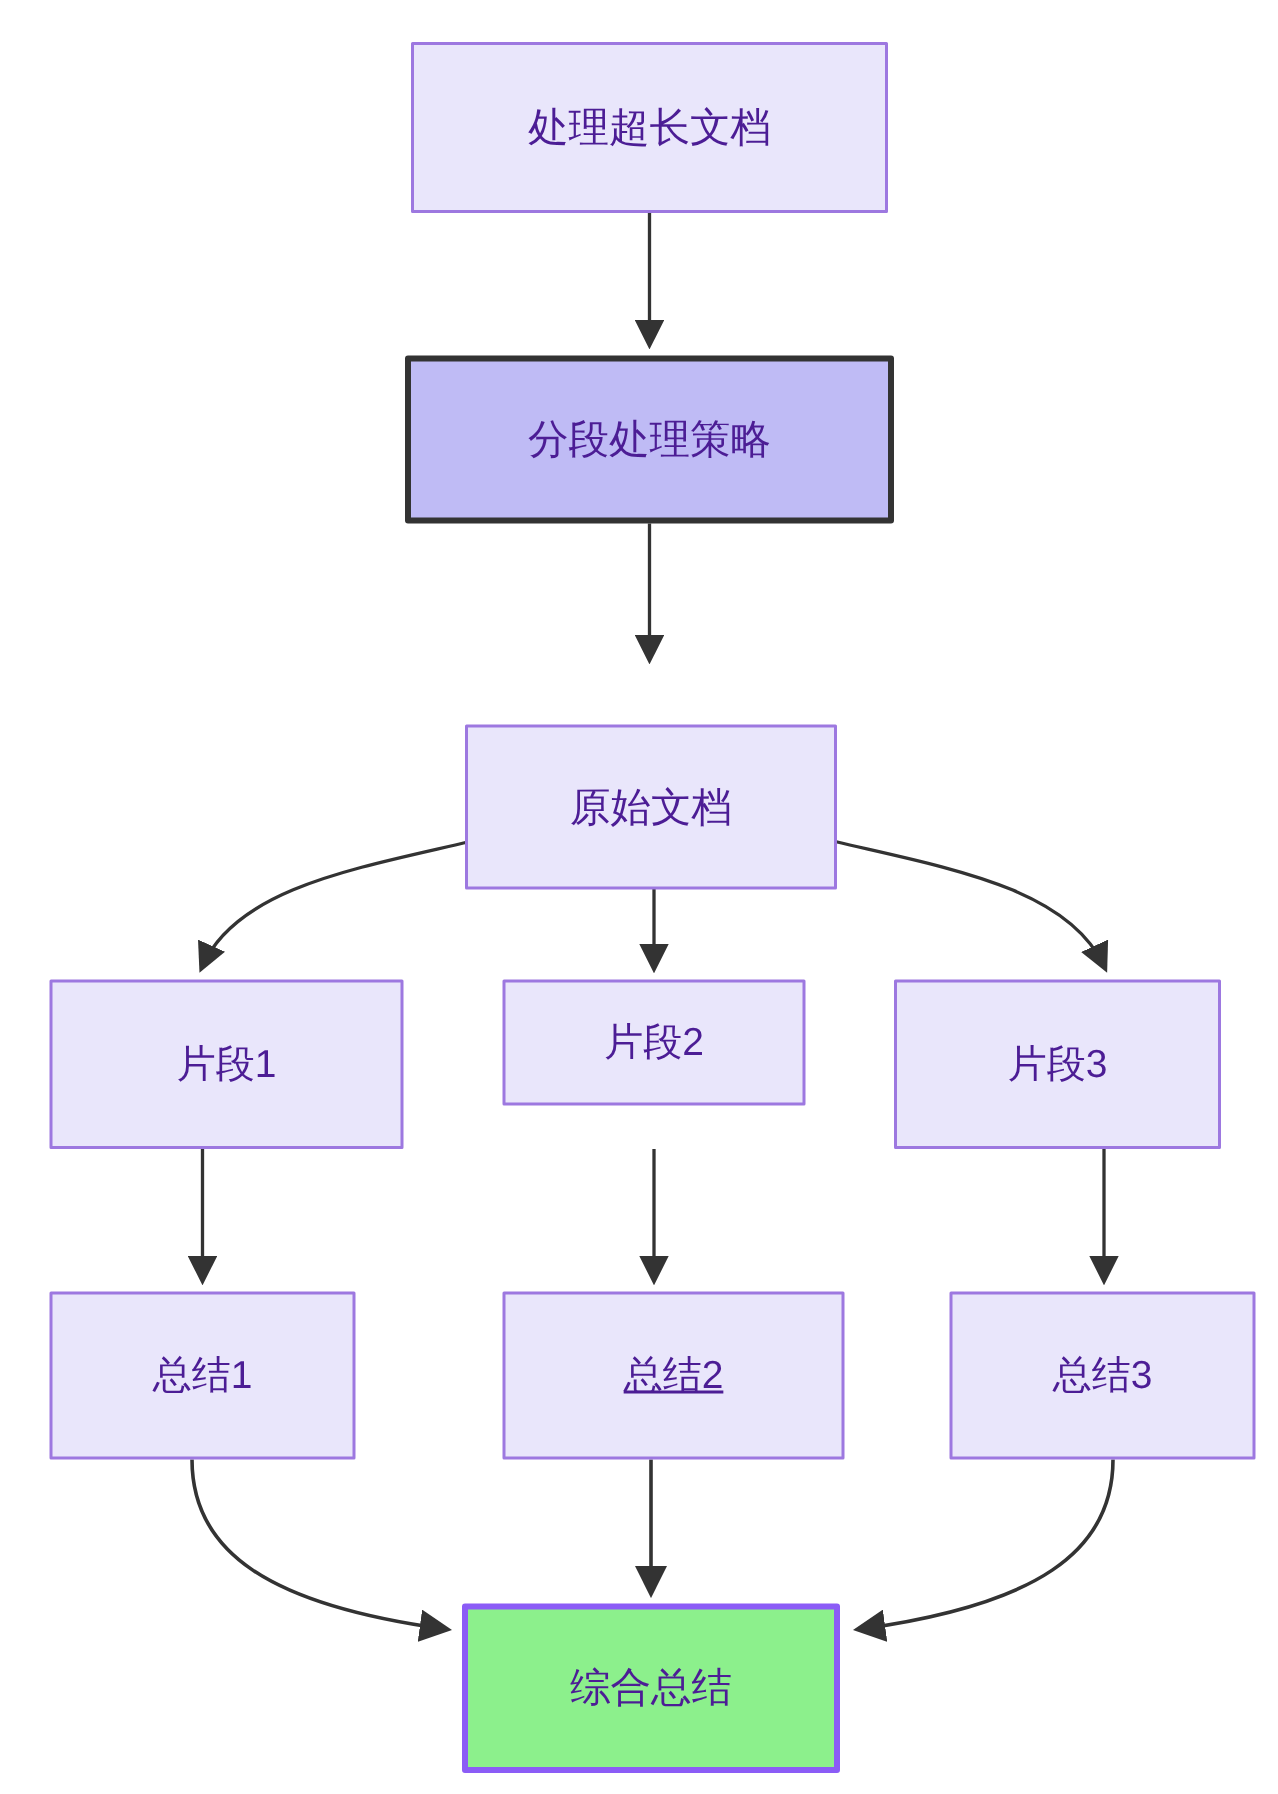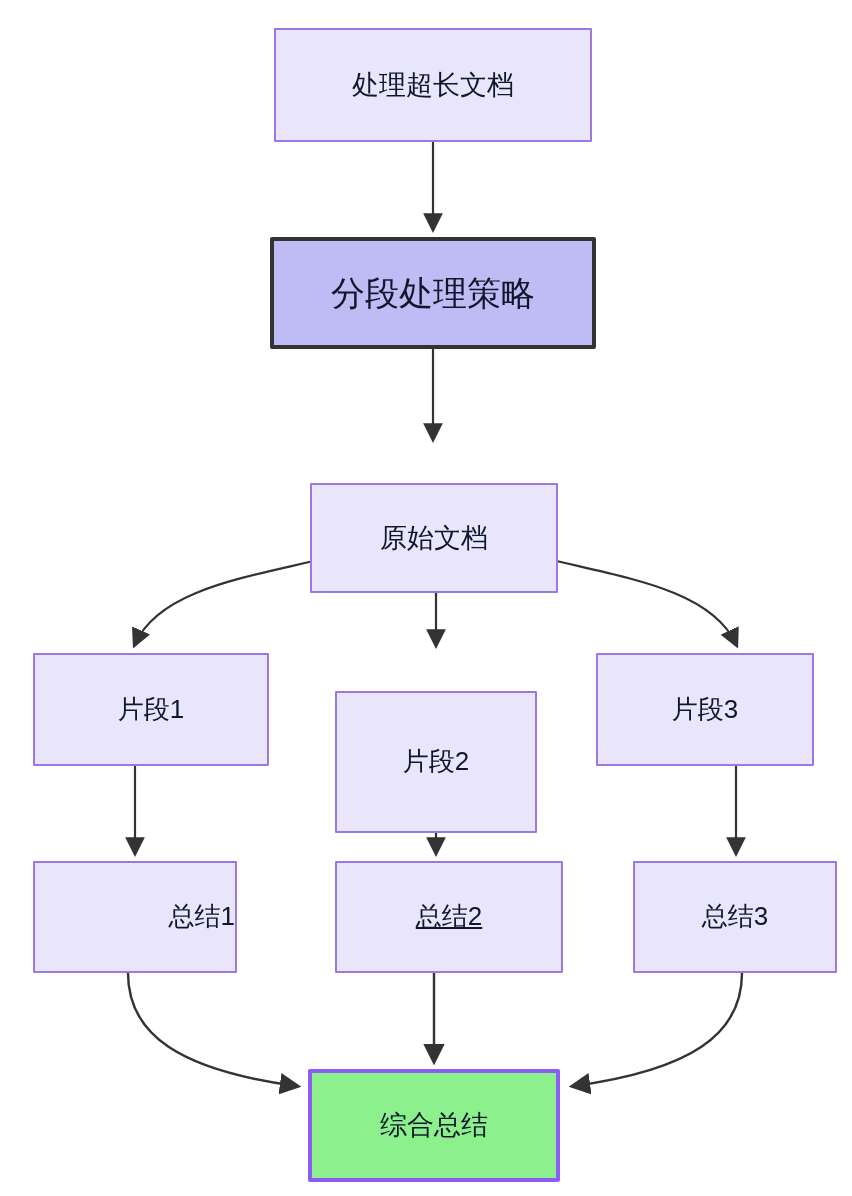--- a/index.html
+++ b/index.html
@@ -28,40 +28,40 @@
     pointer-events: none;
   }
   .node {
     position: absolute;
     box-sizing: border-box;
     display: flex;
     align-items: center;
     justify-content: center;
     text-align: center;
     line-height: 1.2;
-    color: #0f172a;
+    color: #4c1d95;
     z-index: 2;
   }
   .node-label {
     display: block;
     white-space: nowrap;
   }
   
   .node.plain {
     background: #e9e6fb;
     border: 2px solid #9d78e0;
     border-radius: 1px;
     font-size: 27px;
   }
   
   .node.strategy {
     background: #bfbbf5;
     border: 4px solid #333333;
     border-radius: 2px;
-    font-size: 34px;
+    font-size: 27px;
   }
   
   .node.result {
     background: #8cf08c;
     border: 4px solid #8b5cf6;
     border-radius: 2px;
     font-size: 27px;
   }
   .node.small {
     font-size: 26px;
@@ -111,29 +111,29 @@
   </div>
 
   <div class="node plain" style="left:310px; top:447px; width:248px; height:110px;margin-top:36px;">
     <span class="node-label">原始文档</span>
   </div>
 
   <div class="node plain small" style="left:33px; top:653px; width:236px; height:113px;">
     <span class="node-label">片段1</span>
   </div>
 
-  <div class="node plain small" style="left:335px; top:653px; width:202px; height:142px;margin-top:38px;">
+  <div class="node plain small" style="left:335px; top:653px; width:202px; height:84px;">
     <span class="node-label">片段2</span>
   </div>
 
   <div class="node plain small" style="left:596px; top:653px; width:218px; height:113px;">
     <span class="node-label">片段3</span>
   </div>
 
-  <div class="node plain small" style="left:33px; top:861px; width:204px; height:112px;justify-content:flex-end;">
+  <div class="node plain small" style="left:33px; top:861px; width:204px; height:112px;">
     <span class="node-label">总结1</span>
   </div>
 
   <div class="node plain small" style="left:335px; top:861px; width:228px; height:112px;text-decoration:underline;">
     <span class="node-label">总结2</span>
   </div>
 
   <div class="node plain small" style="left:633px; top:861px; width:204px; height:112px;">
     <span class="node-label">总结3</span>
   </div>

